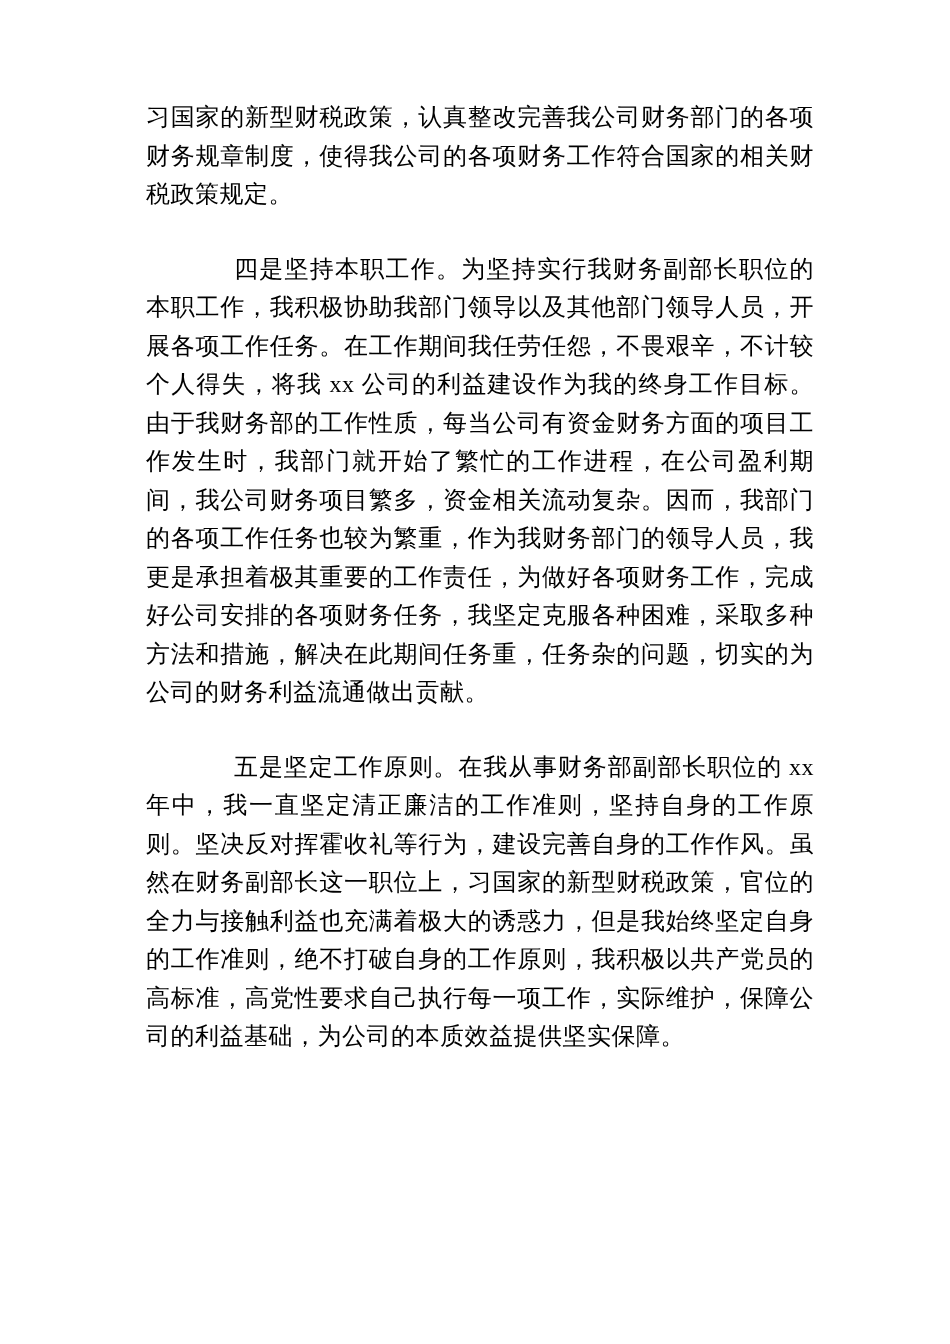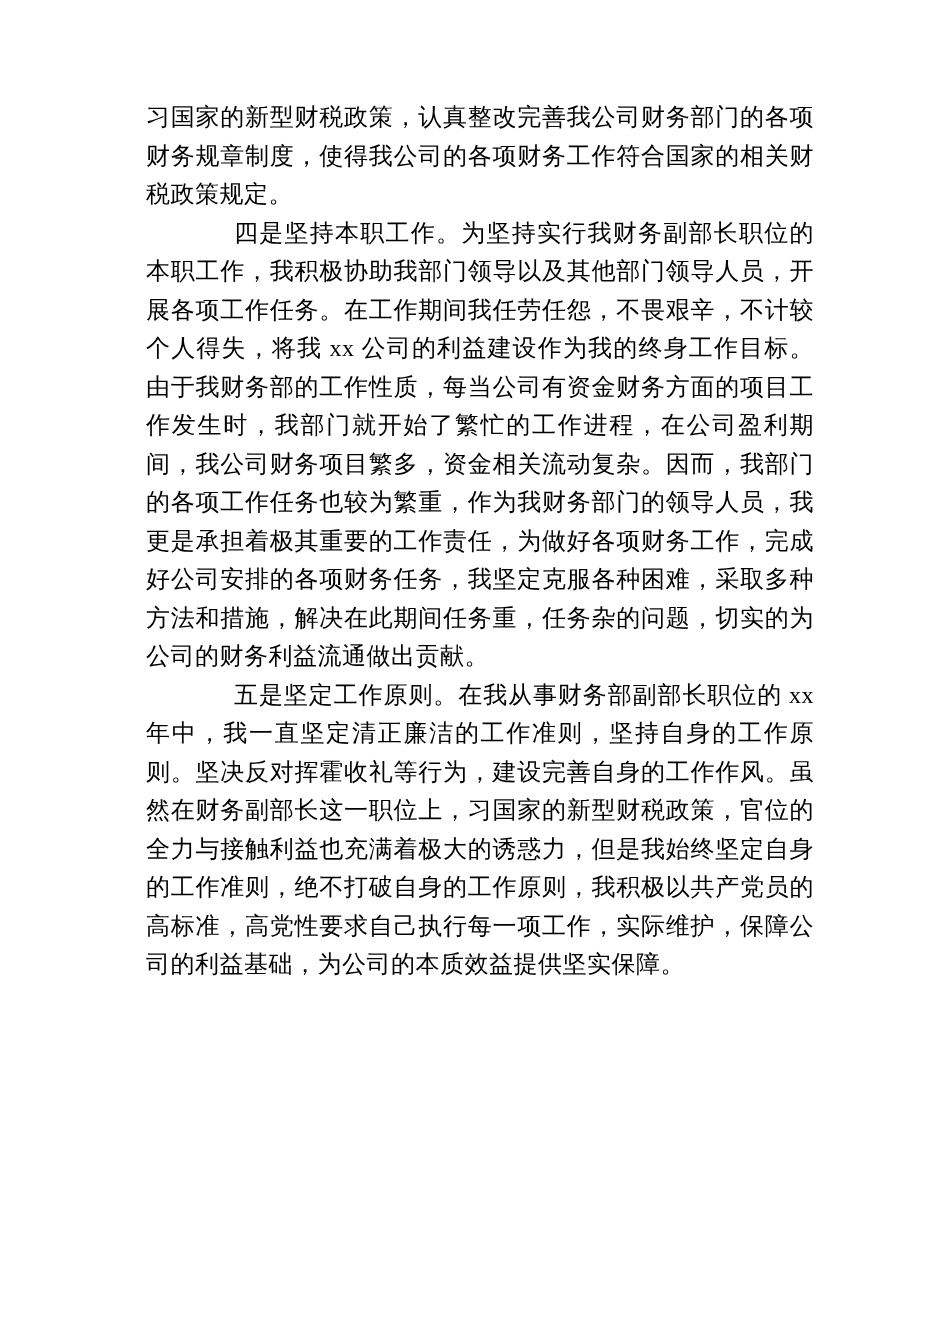--- a/index.html
+++ b/index.html
@@ -22,20 +22,21 @@
     margin: 0;
     font-size: 24px;
     line-height: 38.5px;
     text-align: justify;
     text-justify: inter-ideograph;
     letter-spacing: 0.5px;
     word-break: break-all;
   }
   .para.indent {
     text-indent: 88px;
+    margin-top: 36px;
   }
   .footer {
     position: absolute;
     top: 1198px;
     right: 136px;
     font-size: 15px;
     font-weight: 700;
     letter-spacing: 1px;
     color: #000000;
     margin-left: 40px;

